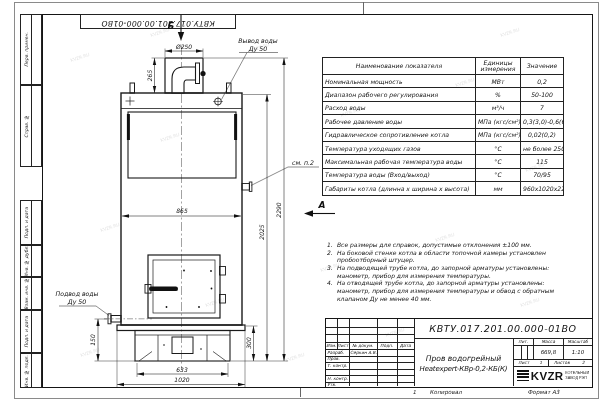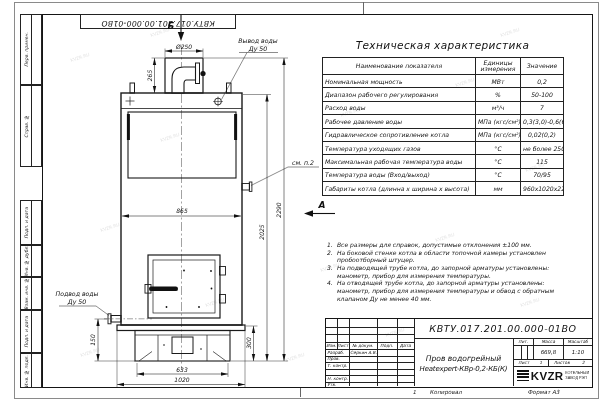--- a/index.html
+++ b/index.html
@@ -270,21 +270,20 @@
       <path class="ol" d="M96,306 L109,315.5 M59,306 H96" stroke-width="0.5"></path>
       <text class="ctx" x="77" y="296" text-anchor="middle">Подвод воды</text>
       <text class="ctx" x="77" y="304" text-anchor="middle">Ду 50</text>
     </g>
     <g>
       <path class="ol" d="M251,185.5 L288,167 M288,167 H319" stroke-width="0.5"></path>
       <text class="ctx" x="303" y="164.5" text-anchor="middle">см. п.2</text>
     </g>
   </svg>
 
-  <div class="abs spec-title">Техническая характеристика</div>
   <table class="spec">
     <colgroup>
         <col style="width:153px">
         <col style="width:45px">
         <col style="width:43px">
       </colgroup>
     <tbody>
         <tr>
       <th>Наименование показателя</th>
       <th>Единицы измерения</th>

